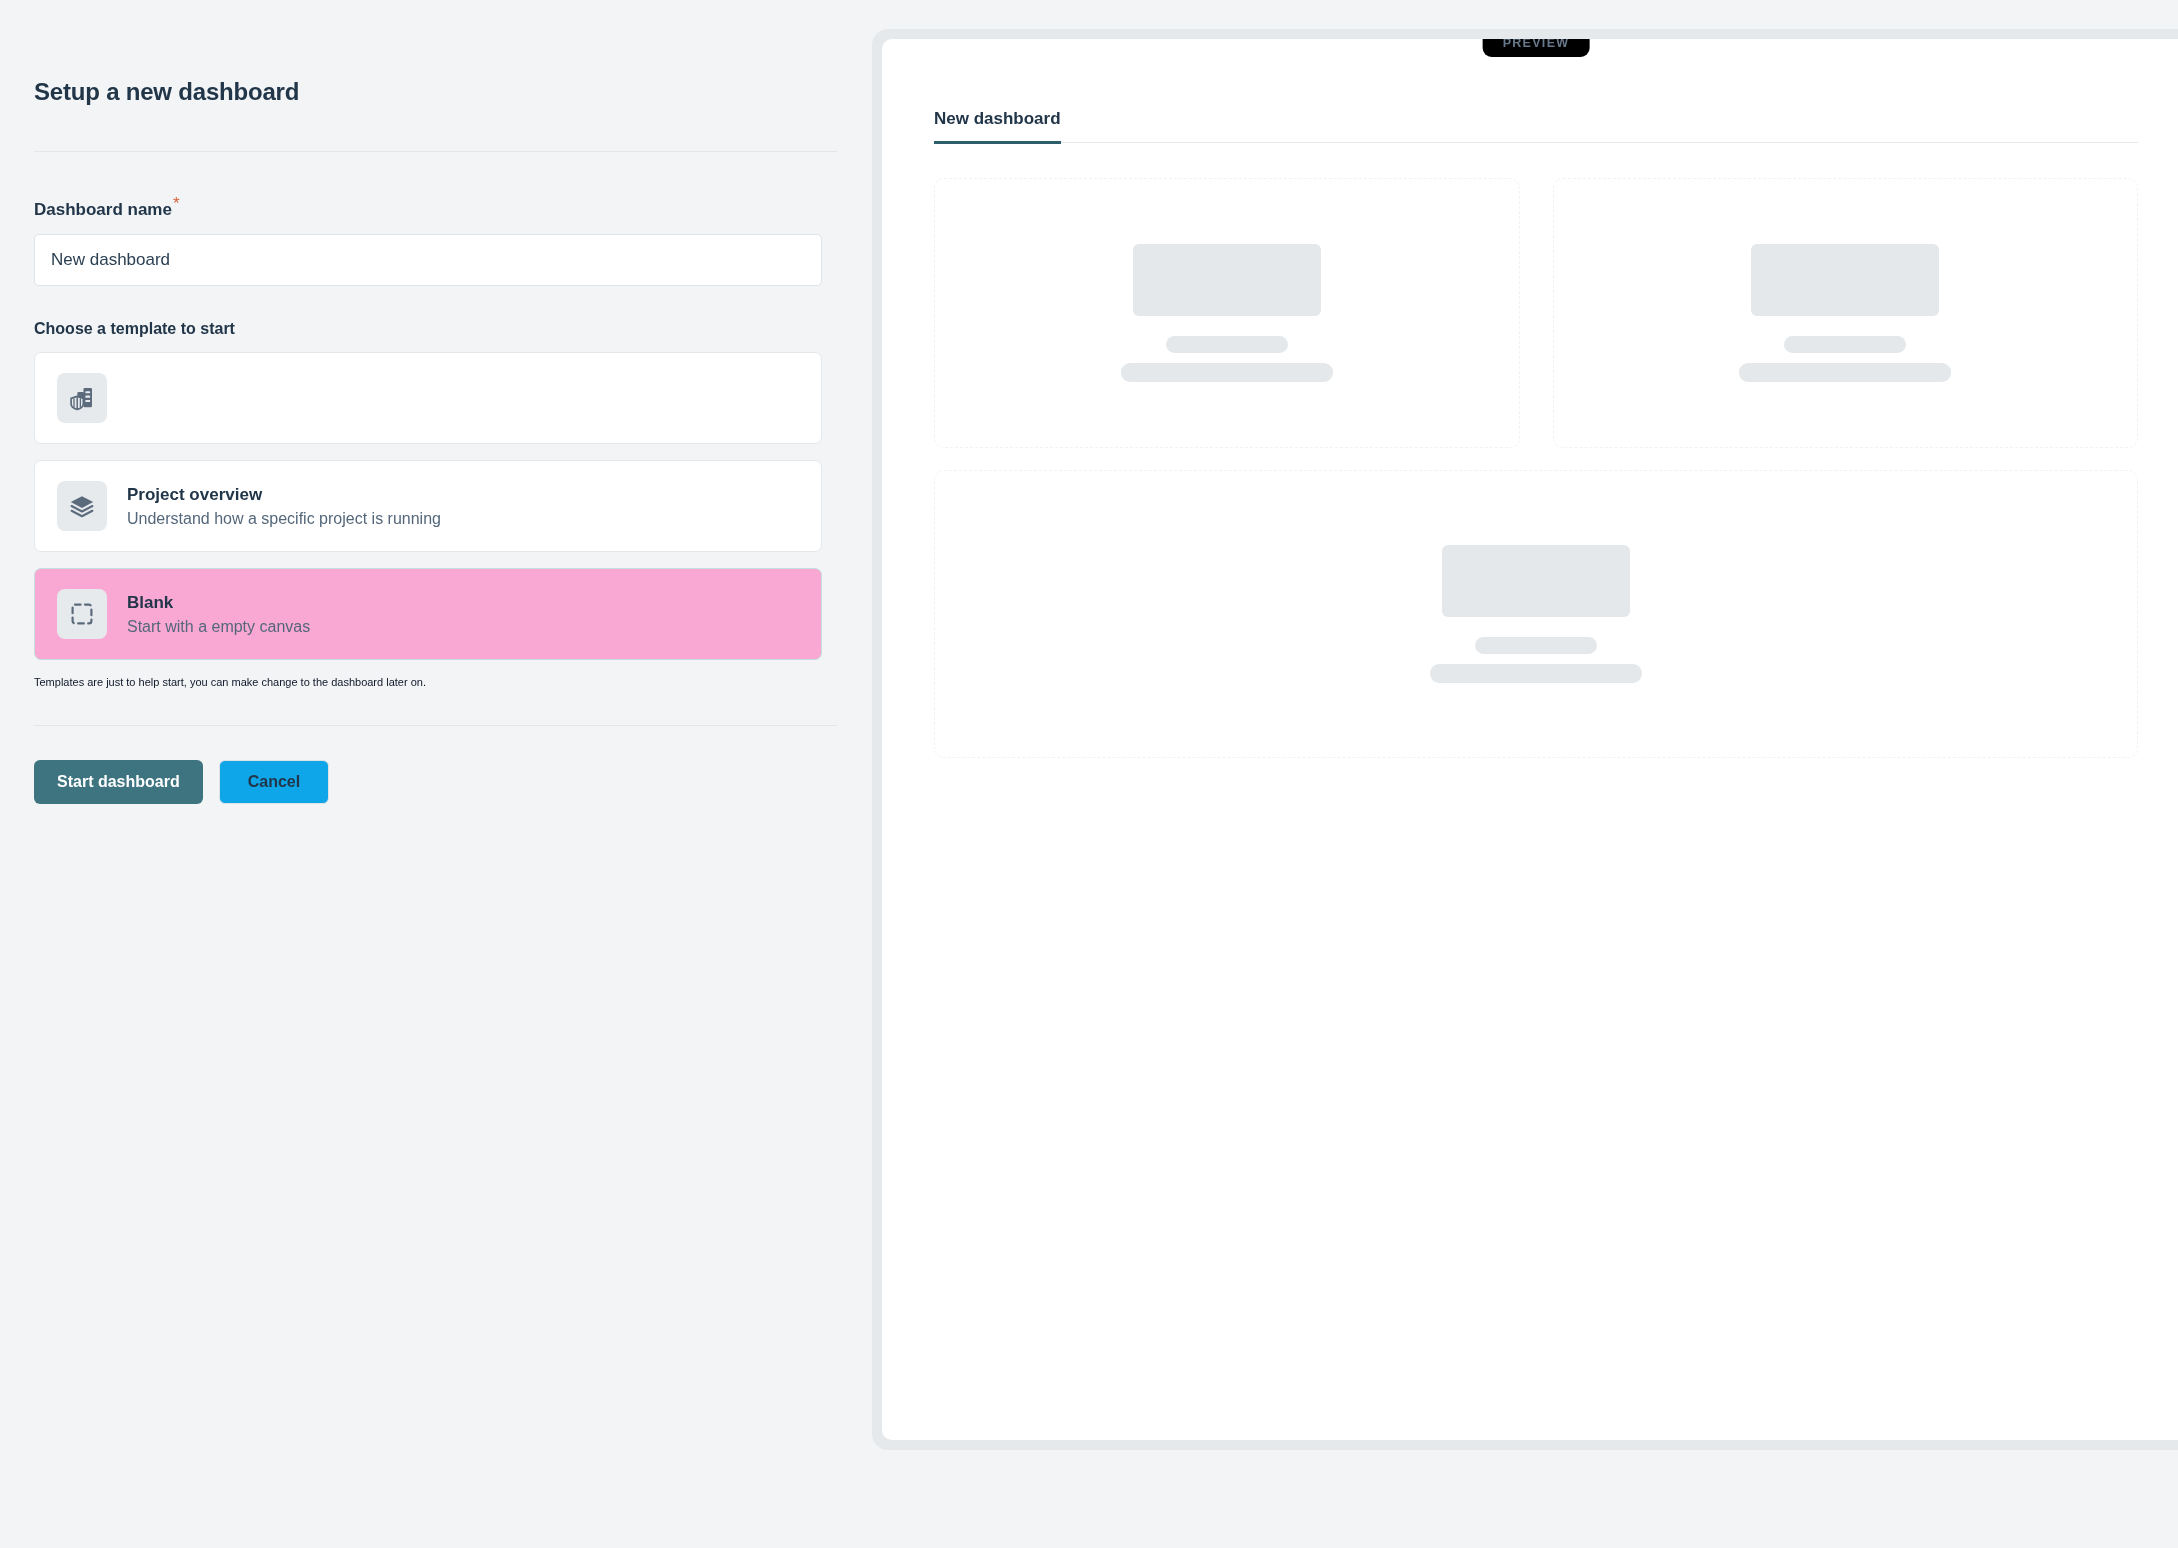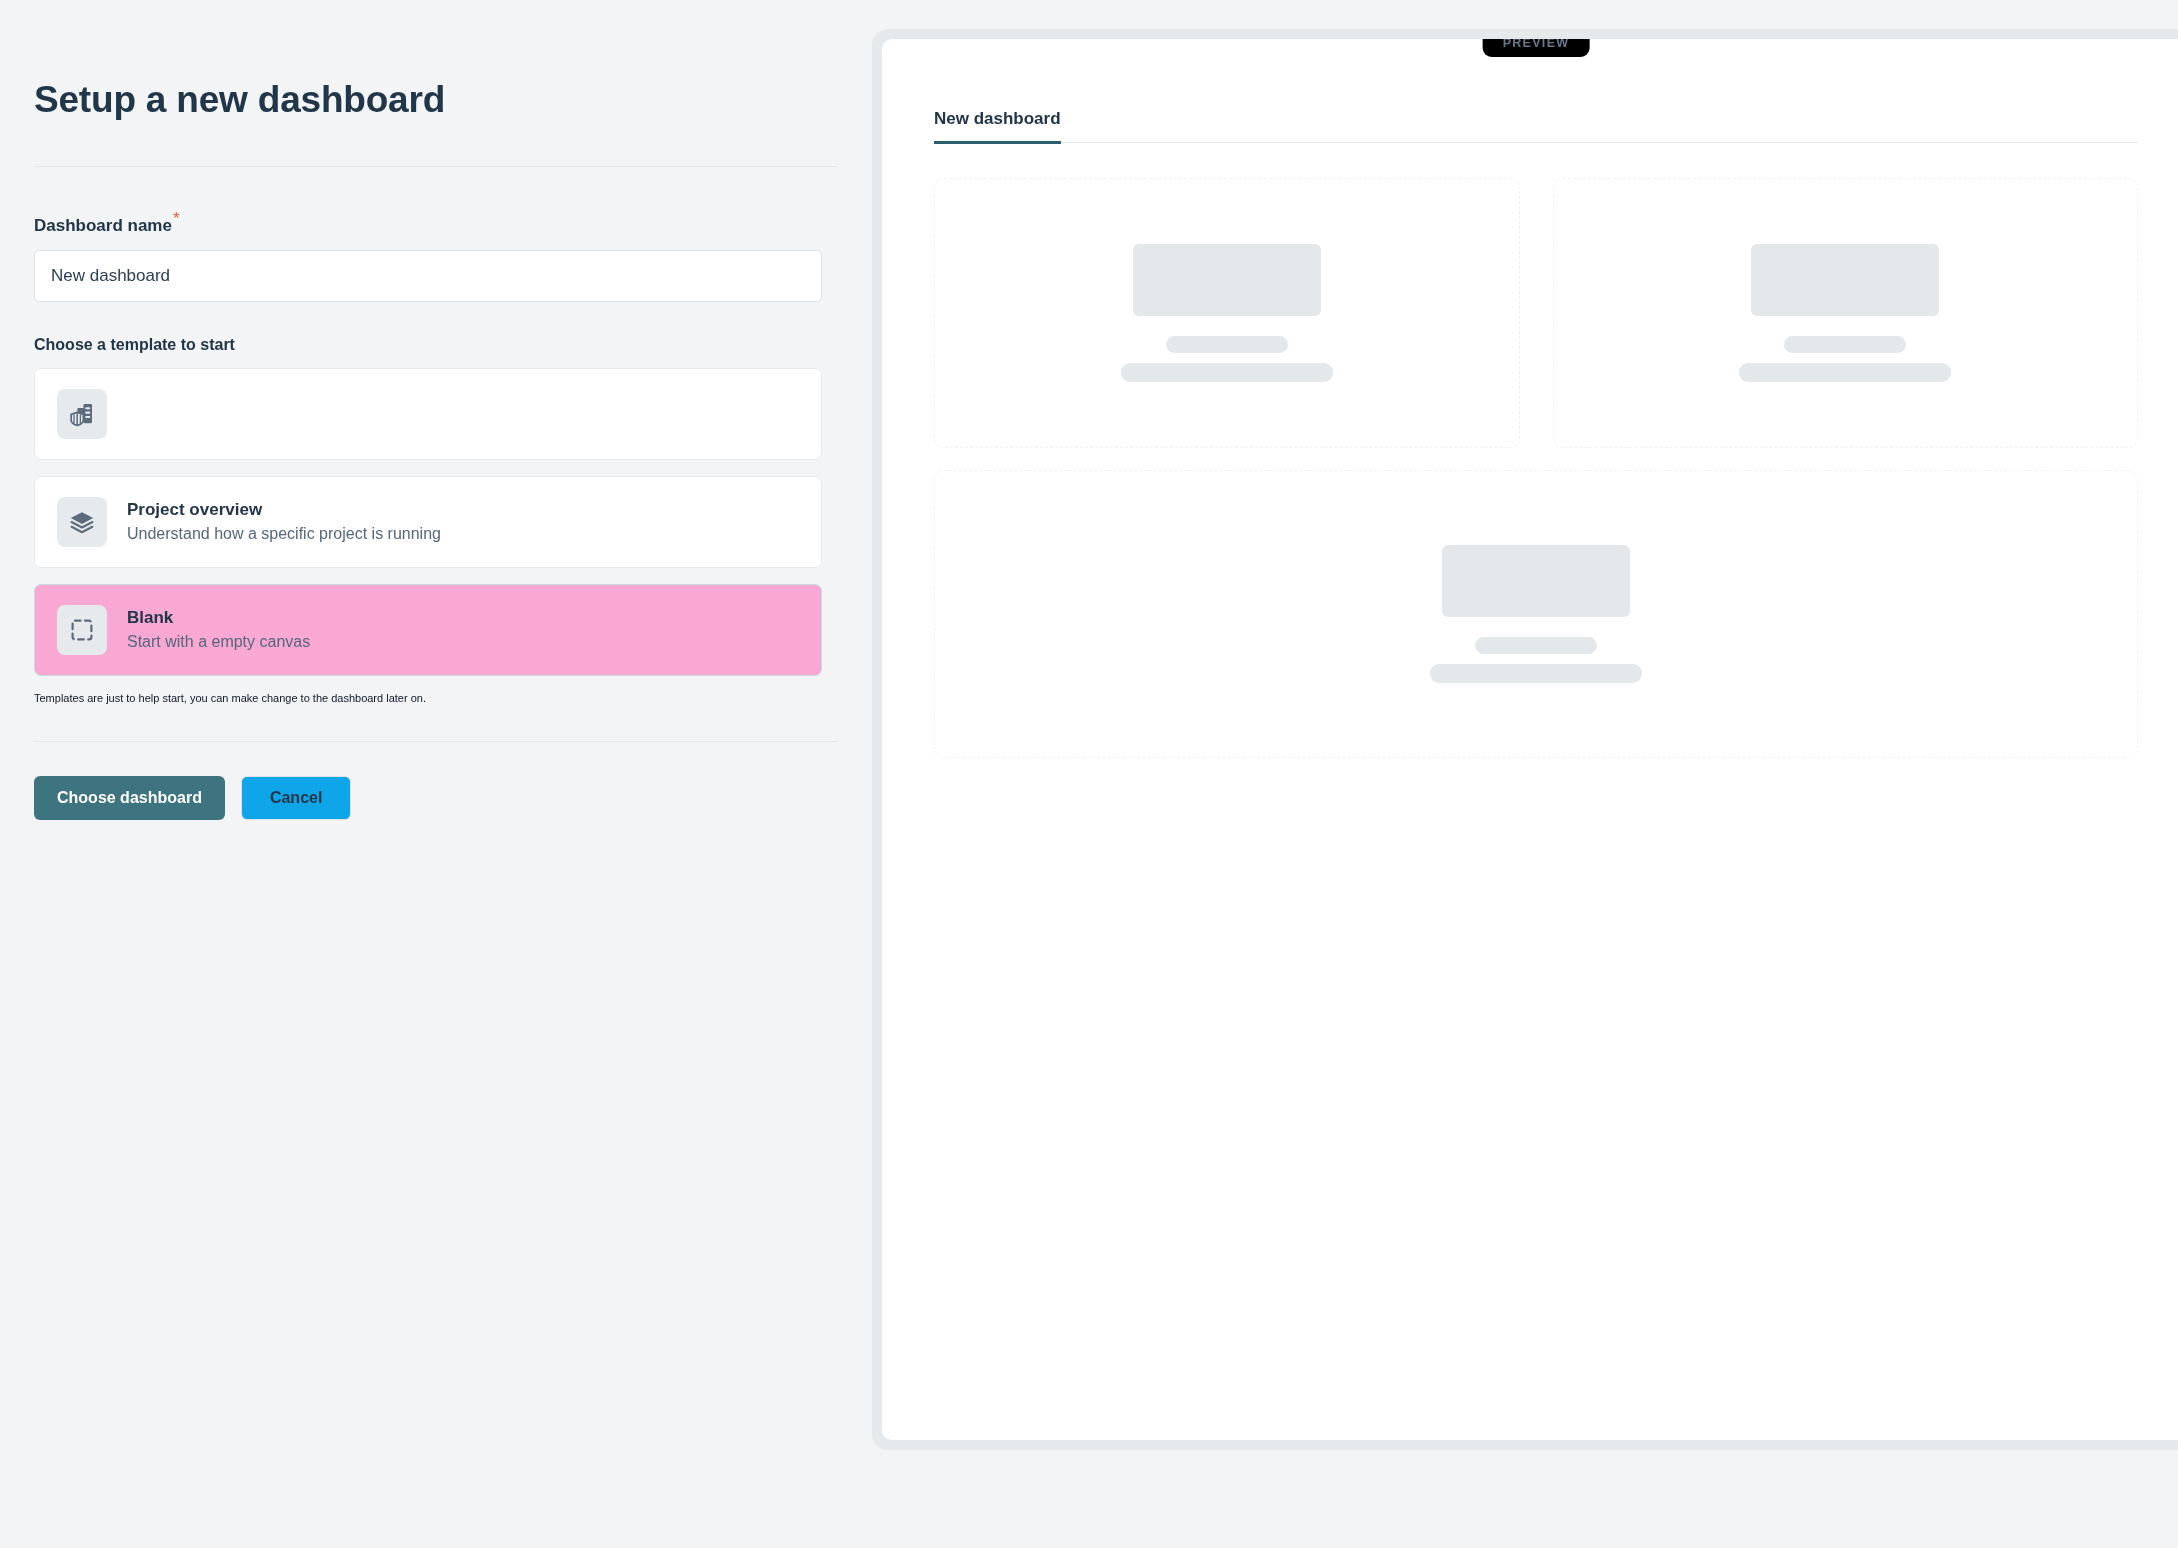--- a/index.html
+++ b/index.html
@@ -20,21 +20,21 @@
   .form-panel {
     position: absolute;
     left: 0;
     top: 0;
     width: 870px;
     height: 1548px;
     padding: 78px 0 0 34px;
   }
 
   .page-title {
-    font-size: 37px;
+    font-size: 24px;
     font-weight: bold;
     color: #22364a;
     letter-spacing: -0.2px;
     line-height: 1.2;
   }
 
   .title-rule {
     width: 803px;
     height: 1px;
     background: #e2e6e9;
@@ -332,21 +332,21 @@
       </div>
     </div>
 
   </div>
 
   <div class="hint-text">Templates are just to help start, you can make change to the dashboard later on.</div>
 
   <div class="footer-rule"></div>
 
   <div class="btn-row">
-    <button class="btn btn-primary">Choose dashboard</button>
+    <button class="btn btn-primary">Start dashboard</button>
     <button class="btn btn-secondary">Cancel</button>
   </div>
 
 </div>
 
 <div class="preview-frame">
   <div class="preview-surface">
 
     <div class="preview-badge">PREVIEW</div>
 

